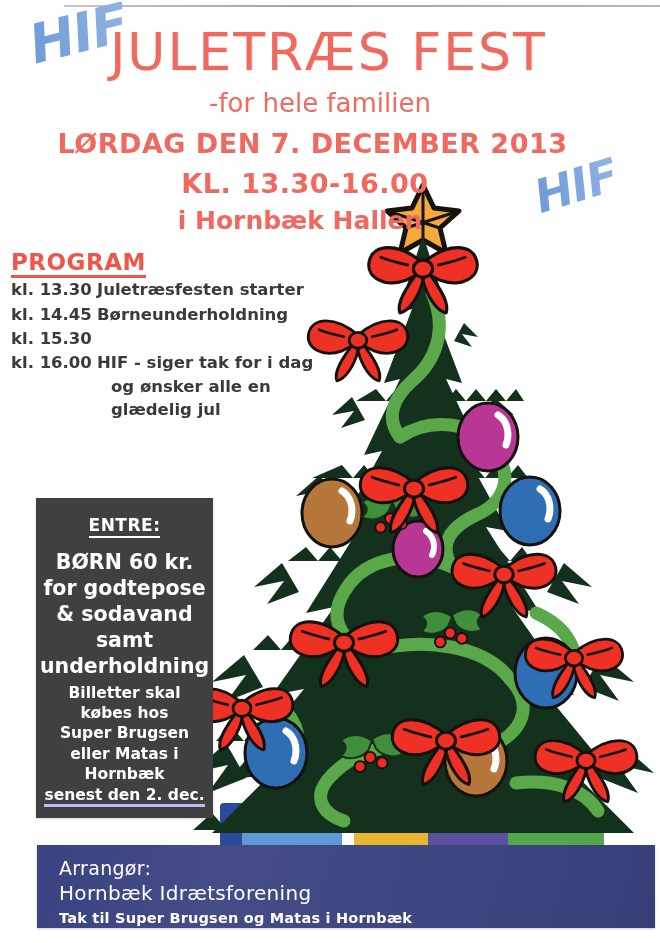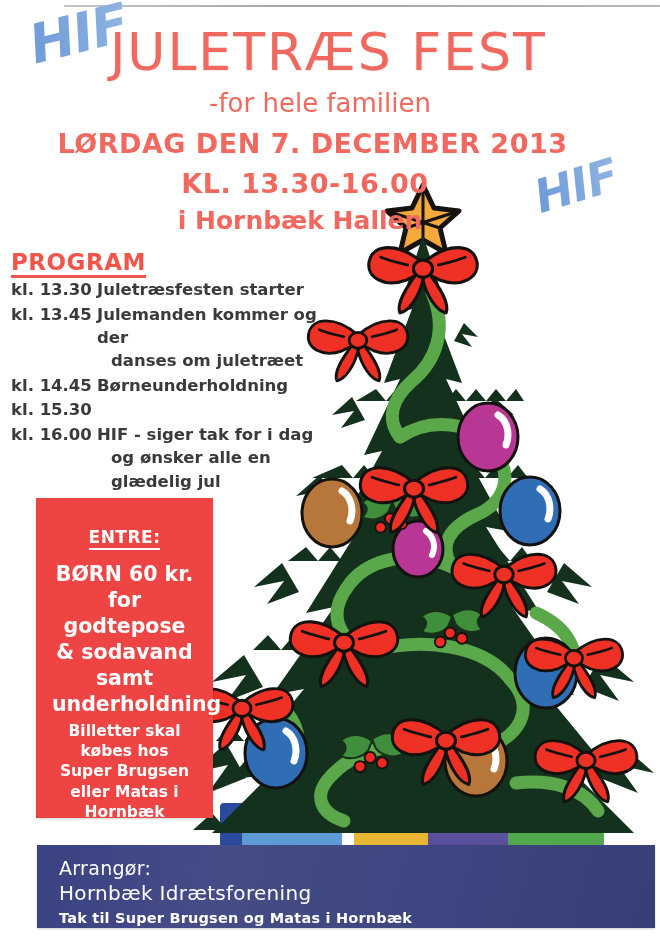--- a/index.html
+++ b/index.html
@@ -76,24 +76,24 @@
     white-space:nowrap;line-height:1.42;
   }
   .pdesc{
     font-size:16.5px;font-weight:bold;color:#3a3a3a;line-height:1.42;
   }
   .pdesc .cont{display:block;padding-left:14px;}
 
   
   .entre{
     position:absolute;left:36px;top:498px;width:177px;height:320px;
-    background:#ef4444;
+    background:#404040;
     box-shadow:0 1px 2px rgba(0,0,0,.18);
     color:#fff;text-align:center;
-    padding:16px;box-sizing:border-box;
+    padding:4px;box-sizing:border-box;
   }
   .entre-title{
     margin-top:13px;font-size:17px;font-weight:bold;
     display:inline-block;border-bottom:2px solid #fff;padding-bottom:1px;
     letter-spacing:.5px;
   }
   .entre-big{margin-top:11px;}
   .entre-big div{font-size:20.5px;font-weight:bold;line-height:1.27;}
   .entre-small{margin-top:4px;}
   .entre-small div{font-size:15.5px;font-weight:bold;line-height:1.30;}
@@ -265,24 +265,20 @@
     <div class="line-time">KL. 13.30-16.00</div>
     <div class="line-place">i Hornbæk Hallen</div>
   </div>
 
   <div class="program">
     <div class="program-heading">PROGRAM</div>
     <div class="program-rows" id="program-rows">
         <div class="prow">
           <div class="ptime">kl. 13.30</div>
           <div class="pdesc"><span>Juletræsfesten starter</span></div>
-        </div>
-        <div class="prow">
-          <div class="ptime">kl. 13.45</div>
-          <div class="pdesc"><span>Julemanden kommer og der</span><span class="cont">danses om juletræet</span></div>
         </div>
         <div class="prow">
           <div class="ptime">kl. 14.45</div>
           <div class="pdesc"><span>Børneunderholdning</span></div>
         </div>
         <div class="prow">
           <div class="ptime">kl. 15.30</div>
         </div>
         <div class="prow">
           <div class="ptime">kl. 16.00</div>

